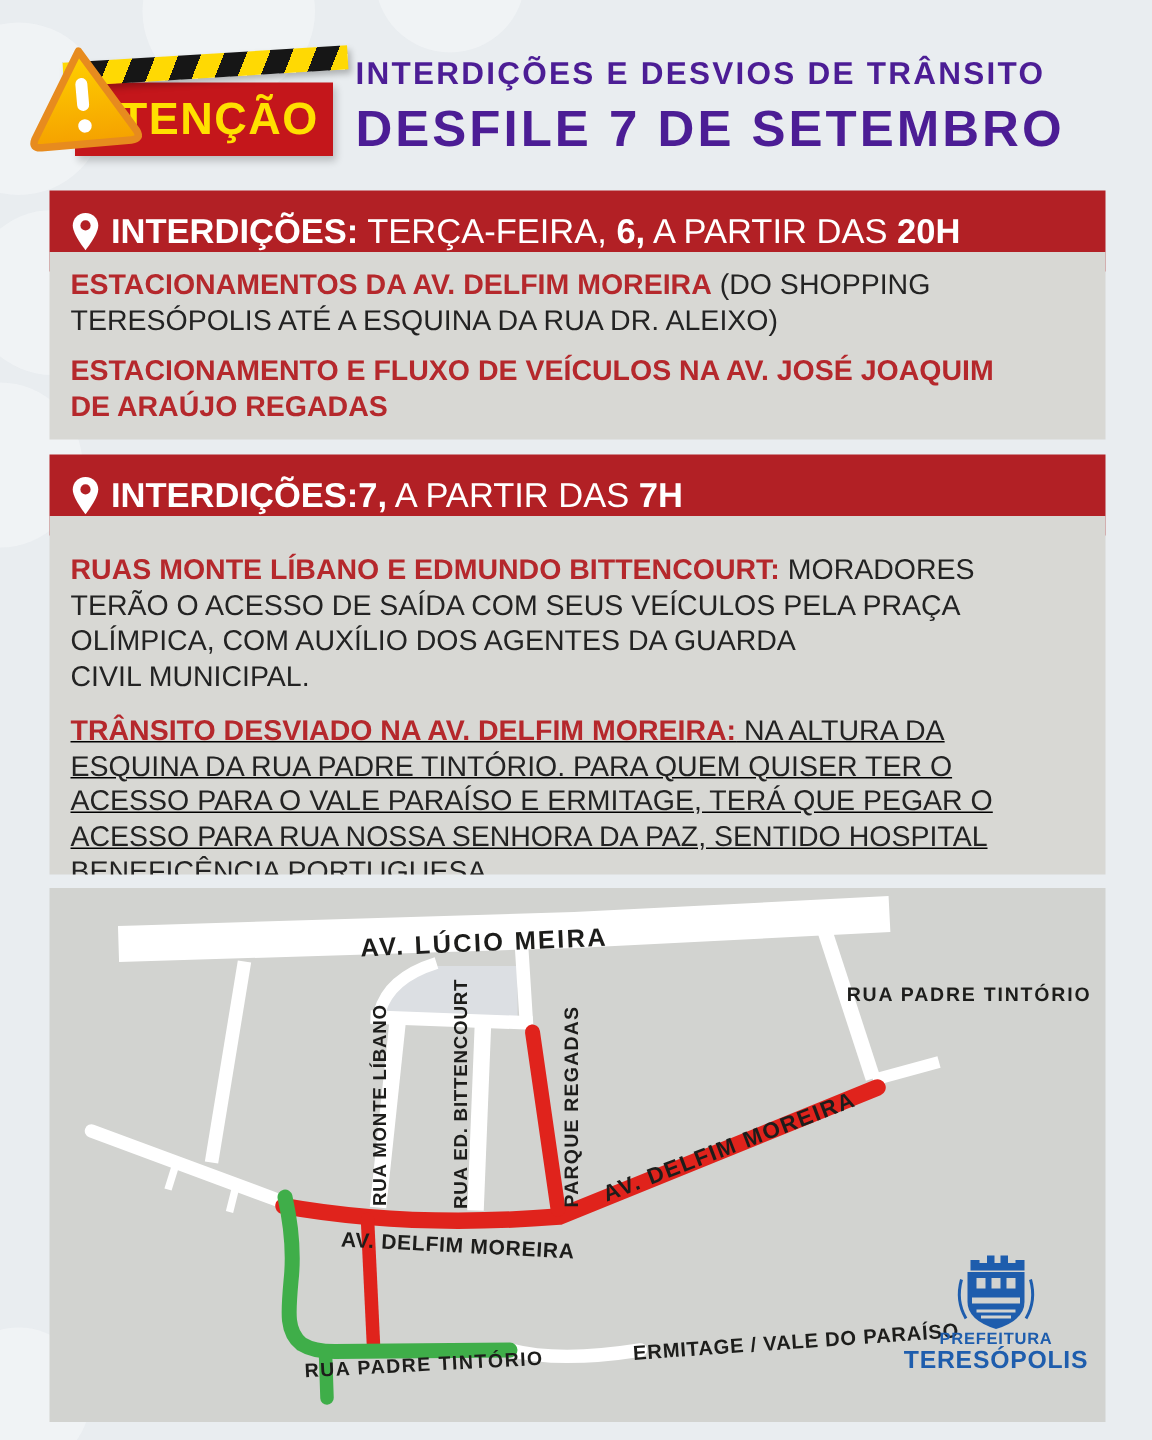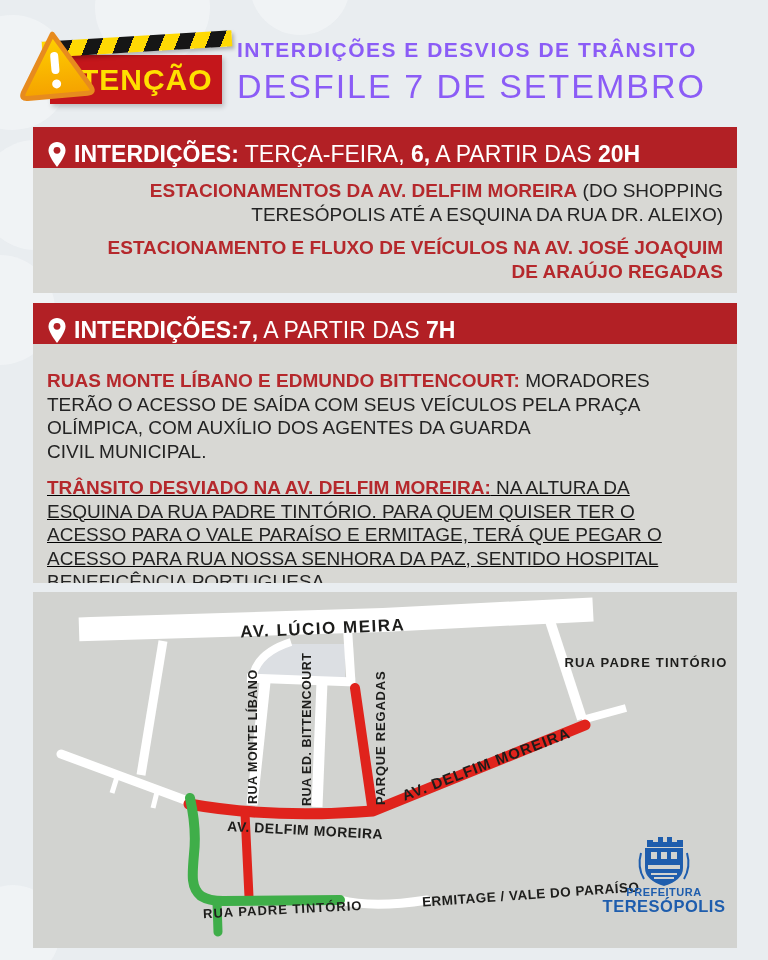--- a/index.html
+++ b/index.html
@@ -6,33 +6,33 @@
   body{width:768px;height:960px;background:#e9edf0;font-family:"Liberation Sans",sans-serif;position:relative;overflow:hidden;}
   .circle{position:absolute;border-radius:50%;background:#f5f7f9;opacity:.55;}
   
   .badge-stripe{position:absolute;left:42px;top:36px;width:190px;height:16px;z-index:2;
     transform:rotate(-3.5deg);box-shadow:2px 3px 4px rgba(0,0,0,.25);
     background:repeating-linear-gradient(115deg,#ffd903 0 14px,#161616 14px 28px);}
   .badge-box{position:absolute;left:50px;top:55px;width:172px;height:49px;background:#c4161b;z-index:1;
     display:flex;align-items:center;justify-content:center;box-shadow:2px 3px 5px rgba(0,0,0,.2);}
   .badge-box span{color:#ffe000;font-size:30px;font-weight:bold;letter-spacing:1px;}
   .badge-tri{position:absolute;left:13px;top:28px;z-index:3;transform:rotate(-5deg);}
-  .titles{position:absolute;left:237px;top:38px;color:#8b5cf6;}
+  .titles{position:absolute;left:237px;top:38px;color:#4c1d95;}
   .title1{font-size:21px;font-weight:bold;letter-spacing:1.5px;white-space:nowrap;}
-  .title2{font-size:34px;font-weight:normal;letter-spacing:2px;margin-top:5px;white-space:nowrap;}
+  .title2{font-size:34px;font-weight:bold;letter-spacing:2px;margin-top:5px;white-space:nowrap;}
   
   .alert-bar{position:absolute;left:33px;width:704px;height:54px;background:#b22025;color:#fff;
     display:flex;align-items:center;padding-left:14px;box-sizing:border-box;font-size:23px;white-space:pre;}
   .alert-bar .pin{margin-right:7px;flex:0 0 auto;display:block;}
   .hb{font-weight:bold;}
   #bar1{top:127px;} #bar2{top:303px;}
   
   .panel{position:absolute;left:33px;width:704px;background:#d8d8d4;box-sizing:border-box;
     padding:2px 14px 0 14px;overflow:hidden;}
-  #panel1{top:168px;height:125px;text-align:right;} #panel2{top:344px;height:239px;}
+  #panel1{top:168px;height:125px;} #panel2{top:344px;height:239px;}
   .panel p{margin:0;font-size:19px;line-height:23.5px;white-space:pre-line;}
   #panel1 p.first{margin-top:9px;} #panel1 p.second{margin-top:10px;}
   #panel2 p.first{margin-top:23px;} #panel2 p.second{margin-top:13px;text-decoration:underline;}
   .lead{color:#b5282c;font-weight:bold;}
   .rest{color:#232323;}
   
   .map{position:absolute;left:33px;top:592px;width:704px;height:356px;background:#d2d3d0;}
   .map svg{display:block;width:704px;height:356px;}
   .map text{font-family:"Liberation Sans",sans-serif;font-weight:bold;fill:#1d1d1b;}
 </style>

